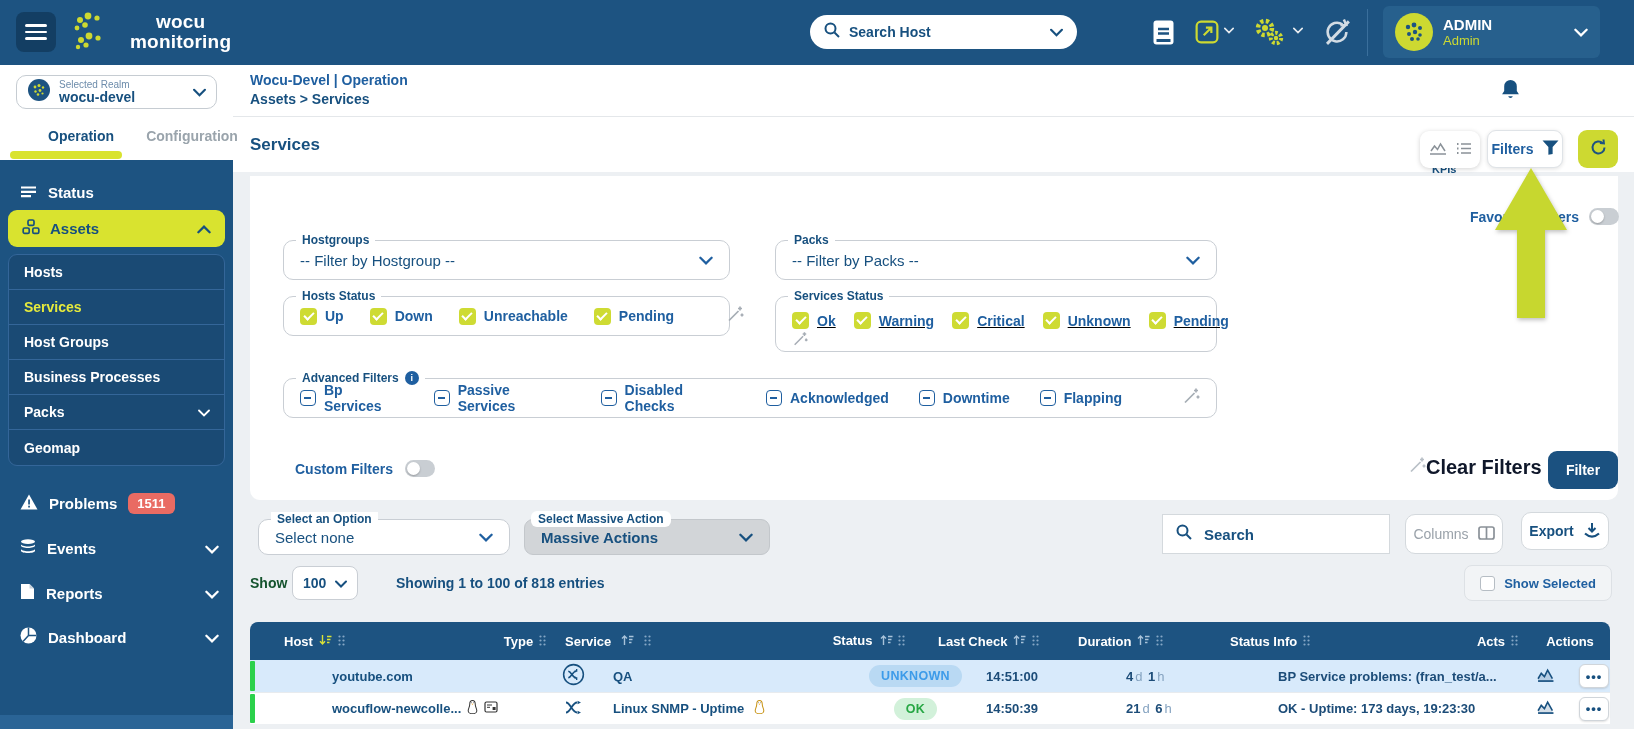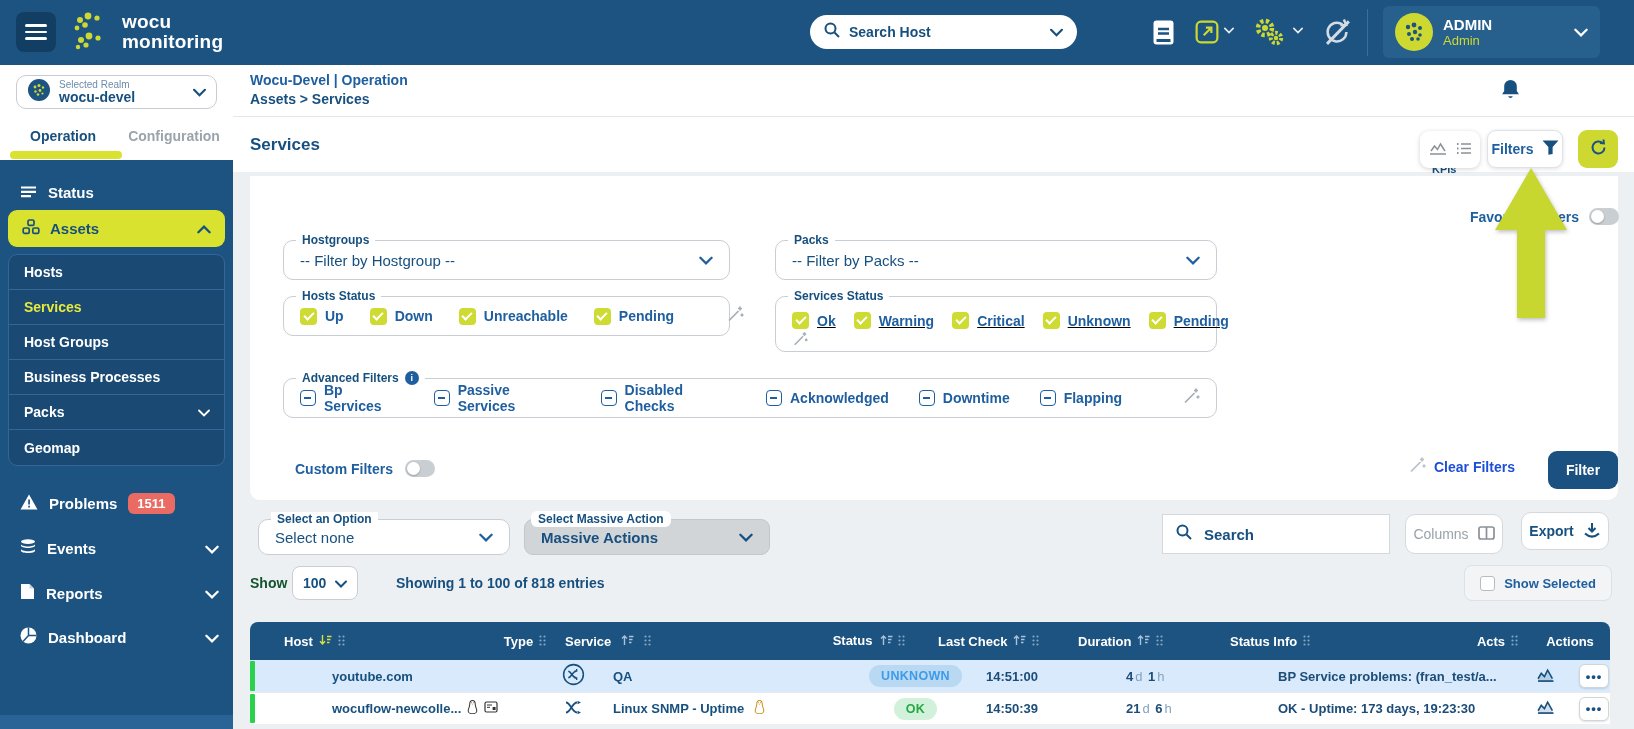--- a/index.html
+++ b/index.html
@@ -9,41 +9,41 @@
     font-family:"Liberation Sans", sans-serif; background:#edf0f3;
     -webkit-font-smoothing:antialiased;
   }
   .abs { position:absolute; }
 
   
   .topbar { left:0; top:0; width:1634px; height:65px; background:#1d5381; z-index:30; }
   .burger { left:16px; top:12px; width:40px; height:40px; background:#133e63; border-radius:8px;
             display:flex; flex-direction:column; justify-content:center; gap:4px; padding:0 9px; cursor:pointer; }
   .burger i { display:block; height:2.5px; background:#fff; border-radius:2px; }
-  .logo { left:72px; top:10px; display:flex; align-items:center; gap:8px; }
+  .logo { left:72px; top:10px; display:flex; align-items:center; gap:16px;text-align:center; }
   .logo-text { color:#fff; font-weight:700; font-size:19px; line-height:20px; letter-spacing:.2px; }
   .hostsearch { left:810px; top:15px; width:267px; height:34px; background:#fff; border-radius:17px;
                 display:flex; align-items:center; padding:0 14px; gap:9px; }
   .hostsearch .txt { color:#17507f; font-weight:700; font-size:14px; flex:1; }
   .nav-ico { top:20px; display:flex; align-items:center; }
   .nav-divider { left:1367px; top:9px; width:1px; height:47px; background:#3a6f9c; }
   .userchip { left:1383px; top:6px; width:217px; height:52px; background:#27608d; border-radius:6px;
               display:flex; align-items:center; padding:0 12px; gap:10px; cursor:pointer; }
   .avatar { width:38px; height:38px; border-radius:50%; background:#cdd931; display:flex; align-items:center; justify-content:center; }
   .uname { color:#fff; font-weight:700; font-size:15px; line-height:16px; }
   .urole { color:#cdd931; font-size:13px; line-height:15px; }
 
   
   .side-white { left:0; top:65px; width:233px; height:95px; background:#fff; z-index:10; }
   .realm { left:16px; top:75px; width:201px; height:34px; border:1px solid #c6ccd2; border-radius:10px;
            background:#fff; display:flex; align-items:center; padding:0 10px; gap:8px; cursor:pointer; }
   .realm-lab { font-size:10px; color:#6d8cab; line-height:11px; }
   .realm-val { font-size:14px; color:#17507f; font-weight:700; line-height:15px; }
   .tabs { left:0; top:128px; width:233px; display:flex; gap:0; }
-  .tab { font-size:14px; padding:0 0 0 30px; cursor:pointer; }
+  .tab { font-size:14px; padding:0 0 0 48px; cursor:pointer; }
   .tab.active { color:#17507f; font-weight:700; }
   .tab.inactive { color:#9aa4ac; font-weight:600; padding-left:32px; }
   .tab-indicator { left:10px; top:151px; width:112px; height:8px; background:#d9e32f; border-radius:4px; }
   .side-blue { left:0; top:160px; width:233px; height:569px; background:#1d5381; z-index:10; }
   .side-item { position:absolute; left:0; width:233px; height:34px; display:flex; align-items:center;
                padding:0 14px 0 20px; color:#fff; font-weight:700; font-size:15px; gap:11px; cursor:pointer; }
   .side-item .grow { flex:1; }
   .assets-btn { position:absolute; left:8px; top:218px; width:217px; height:37px; background:#d9e32f; border-radius:9px;
                 display:flex; align-items:center; padding:0 14px; gap:10px; color:#17507f; font-weight:700; font-size:15px; cursor:pointer; }
   .assets-btn .grow { flex:1; }
@@ -93,22 +93,22 @@
   .cb { width:17px; height:17px; border-radius:4px; background:#cedb33; position:relative; flex:0 0 auto; }
   .cb::after { content:""; position:absolute; left:3.5px; top:4px; width:8px; height:4px;
                border-left:2px solid #fff; border-bottom:2px solid #fff; transform:rotate(-45deg); }
   .cb-ind { width:16px; height:16px; border-radius:4px; background:#fff; border:1.6px solid #1f5fa0; position:relative; flex:0 0 auto; }
   .cb-ind::after { content:""; position:absolute; left:3px; top:5.5px; width:7px; height:2px; background:#1f5fa0; }
   .cb-empty { width:15px; height:15px; border-radius:3px; background:#fff; border:1.4px solid #b6bdc4; flex:0 0 auto; }
   .cb-label { color:#1f5fa0; font-weight:600; font-size:14px; }
   .info-dot { width:14px; height:14px; border-radius:50%; background:#1f5fa0; color:#fff; font-size:9px;
               font-weight:700; display:inline-flex; align-items:center; justify-content:center; font-style:normal; }
   .custom-row { left:295px; top:460px; display:flex; align-items:center; gap:12px; z-index:6; }
-  .clear-row { left:1408px; top:456px; display:flex; align-items:center; gap:8px; color:#1d4ed8;
-               font-weight:600; font-size:14px; cursor:default; z-index:6; }
+  .clear-row { left:1408px; top:456px; display:flex; align-items:center; color:#0f172a;
+               font-weight:600; font-size:20px; cursor:default; z-index:6; }
   .filter-btn { left:1548px; top:451px; width:70px; height:38px; background:#1b5180; color:#fff; font-weight:600;
                 font-size:14px; border-radius:9px; display:flex; align-items:center; justify-content:center; cursor:pointer; z-index:6; }
 
   
   .sel-opt { left:258px; top:519px; width:252px; height:36px; }
   .massive { left:524px; top:519px; width:246px; height:36px; background:#d2d5d8; border:1px solid #c3c7cb; border-radius:9px; }
   .massive-lab { position:absolute; top:-9px; left:6px; background:#fff; border-radius:6px; padding:1px 7px;
                  font-size:12px; font-weight:700; color:#17507f; }
   .massive .val { color:#17507f; font-size:15px; font-weight:600; }
   .searchbox { left:1162px; top:514px; width:228px; height:40px; background:#fff; border:1px solid #d4d9dd;

